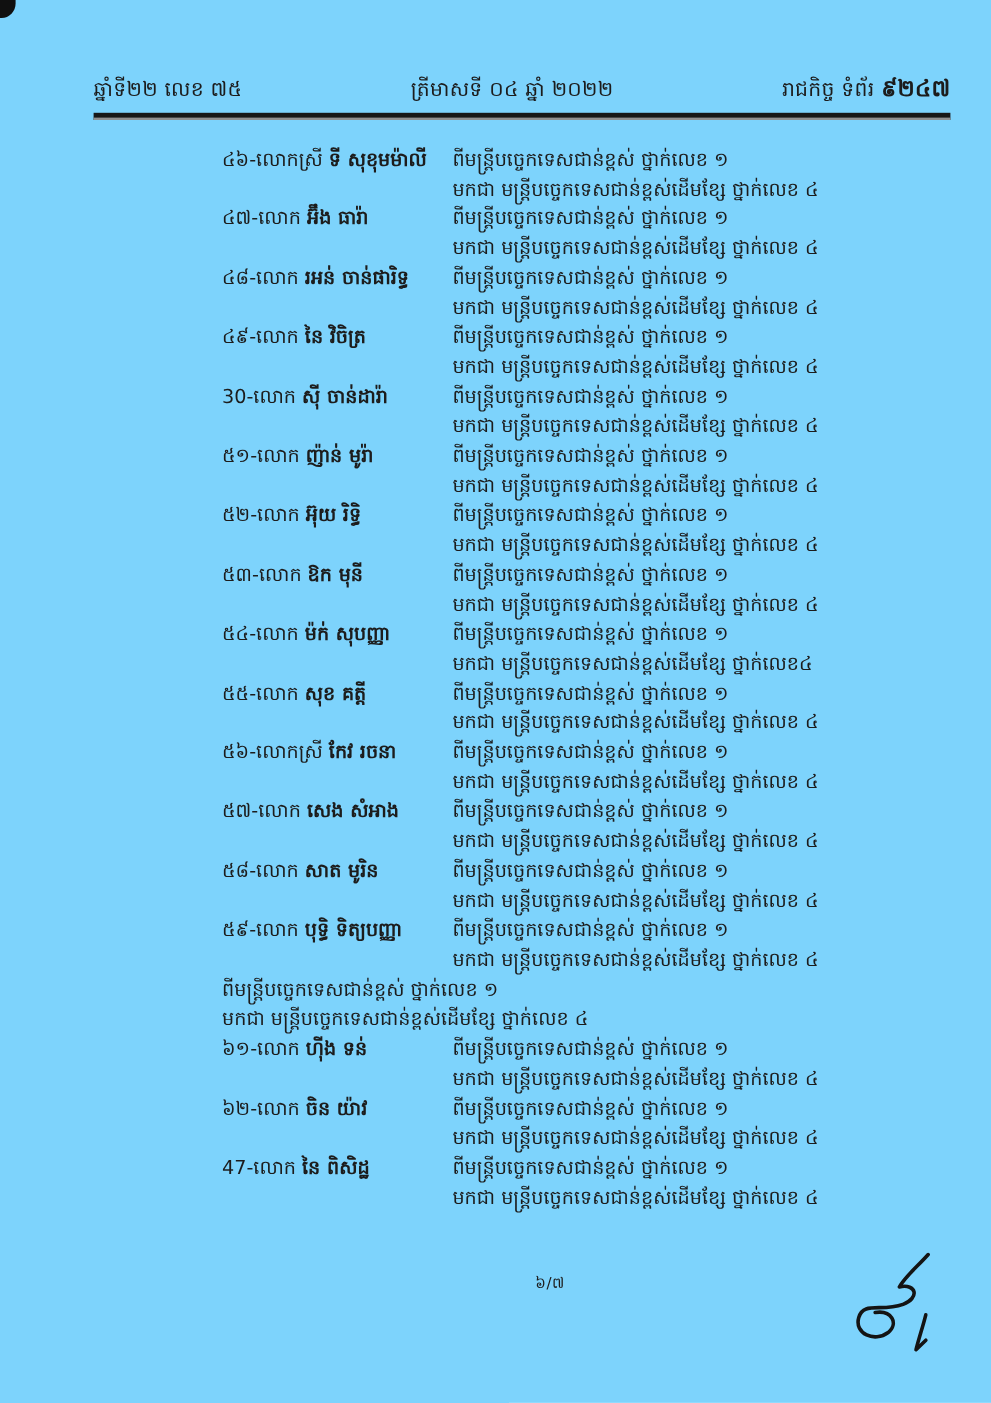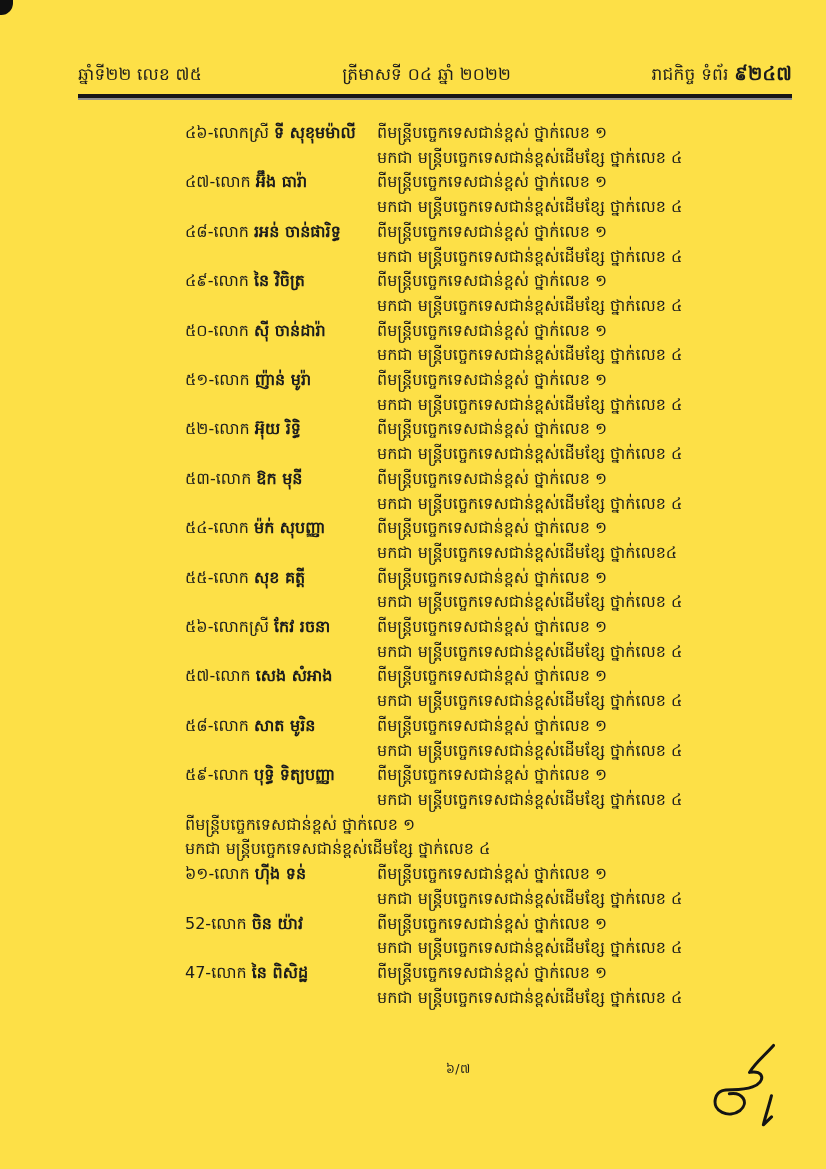--- a/index.html
+++ b/index.html
@@ -1,21 +1,21 @@
 <!DOCTYPE html>
 <html lang="km"><head>
 <meta charset="utf-8">
 <style>
   html,body{margin:0;padding:0;}
   body{
     width:826px;height:1169px;background:#ffffff;
     font-family:"DejaVu Sans",sans-serif;color:#1c1c1c;
     position:relative;overflow:hidden;
   }
-  .page{position:absolute;inset:0;background:#fde047;}
+  .page{position:absolute;inset:0;background:#7dd3fc;}
 
   
   .corner-artifact{
     position:absolute;top:0;left:0;width:13px;height:15px;
     background:#101010;border-bottom-right-radius:90% 80%;
   }
 
   .header{
     position:absolute;top:61px;left:78px;width:714px;
     display:flex;justify-content:space-between;align-items:baseline;
@@ -104,21 +104,21 @@
         <span class="prefix">៤៩-លោក</span><span class="nm">នៃ វិចិត្រ</span>
       </div>
       <div class="entry-desc">
         <div>ពីមន្ត្រីបច្ចេកទេសជាន់ខ្ពស់ ថ្នាក់លេខ ១</div>
         <div>មកជា មន្ត្រីបច្ចេកទេសជាន់ខ្ពស់ដើមខ្សែ ថ្នាក់លេខ ៤</div>
       </div>
     </div>
 
     <div class="entry">
       <div class="entry-label">
-        <span class="prefix">៥០-លោក</span><span class="nm">ស៊ី ចាន់ដារ៉ា</span>
+        <span class="prefix">30-លោក</span><span class="nm">ស៊ី ចាន់ដារ៉ា</span>
       </div>
       <div class="entry-desc">
         <div>ពីមន្ត្រីបច្ចេកទេសជាន់ខ្ពស់ ថ្នាក់លេខ ១</div>
         <div>មកជា មន្ត្រីបច្ចេកទេសជាន់ខ្ពស់ដើមខ្សែ ថ្នាក់លេខ ៤</div>
       </div>
     </div>
 
     <div class="entry">
       <div class="entry-label">
         <span class="prefix">៥១-លោក</span><span class="nm">ញ៉ាន់ មូរ៉ា</span>
@@ -221,21 +221,21 @@
         <span class="prefix">៦១-លោក</span><span class="nm">ហ៊ីង ទន់</span>
       </div>
       <div class="entry-desc">
         <div>ពីមន្ត្រីបច្ចេកទេសជាន់ខ្ពស់ ថ្នាក់លេខ ១</div>
         <div>មកជា មន្ត្រីបច្ចេកទេសជាន់ខ្ពស់ដើមខ្សែ ថ្នាក់លេខ ៤</div>
       </div>
     </div>
 
     <div class="entry">
       <div class="entry-label">
-        <span class="prefix">52-លោក</span><span class="nm">ចិន យ៉ាវ</span>
+        <span class="prefix">៦២-លោក</span><span class="nm">ចិន យ៉ាវ</span>
       </div>
       <div class="entry-desc">
         <div>ពីមន្ត្រីបច្ចេកទេសជាន់ខ្ពស់ ថ្នាក់លេខ ១</div>
         <div>មកជា មន្ត្រីបច្ចេកទេសជាន់ខ្ពស់ដើមខ្សែ ថ្នាក់លេខ ៤</div>
       </div>
     </div>
 
     <div class="entry">
       <div class="entry-label">
         <span class="prefix">47-លោក</span><span class="nm">នៃ ពិសិដ្ឋ</span>

